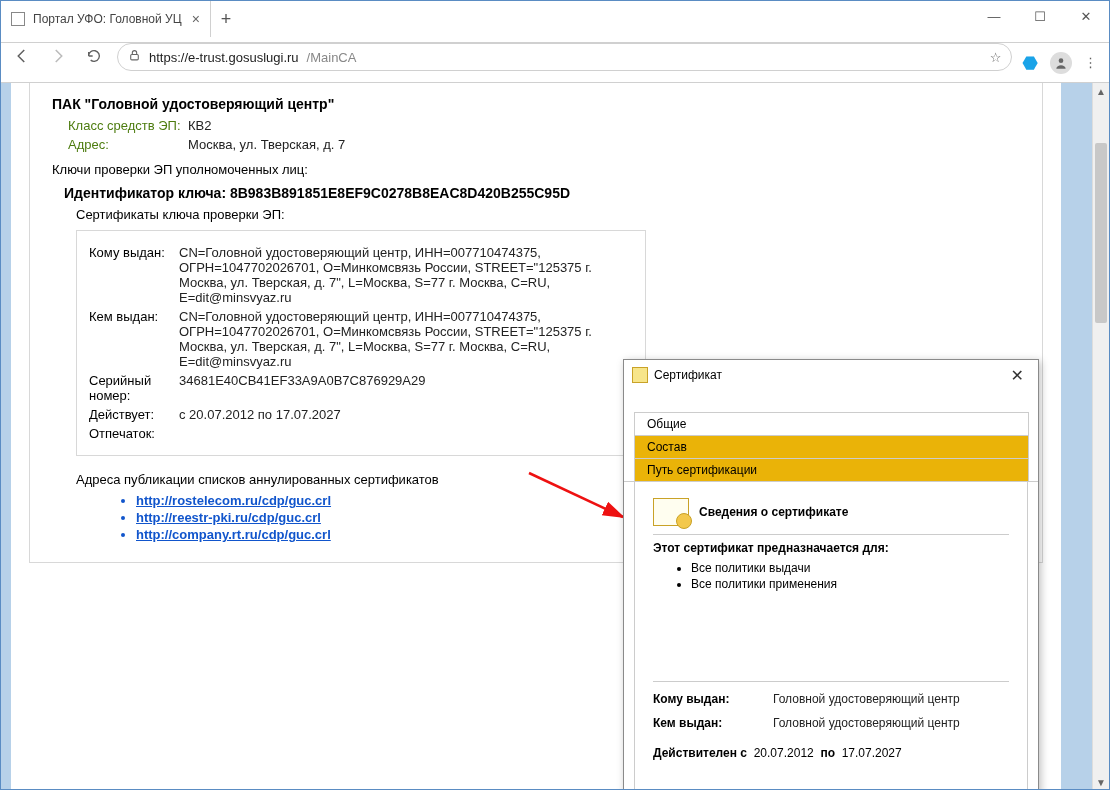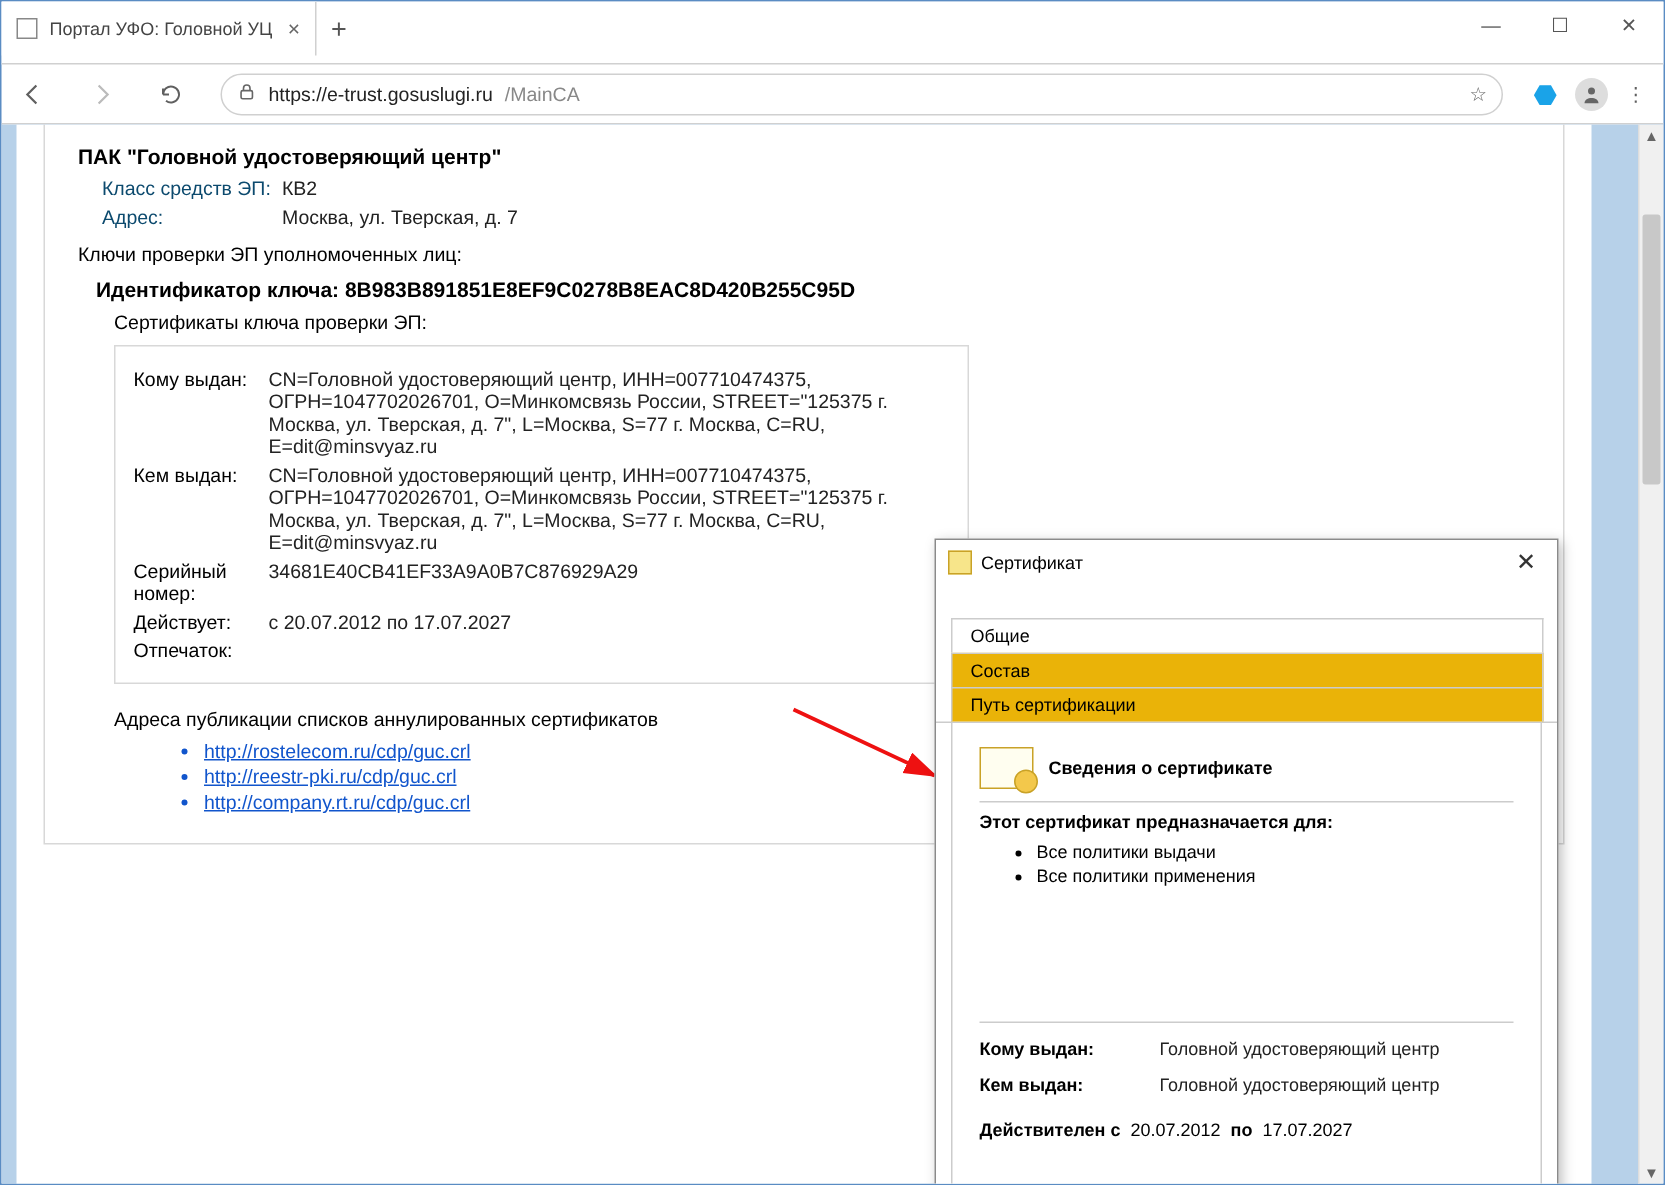--- a/index.html
+++ b/index.html
@@ -53,23 +53,22 @@
   }
   .winbtn {
     width: 46px; height: 30px;
     display: flex; align-items: center; justify-content: center;
     color: #555;
   }
   
   .addrbar {
     height: 40px;
     display: flex;
-    align-items: center;
     padding: 0 8px;
-    gap: 20px;
+    gap: 10px;
     border-bottom: 1px solid #d0d0d0;
   }
   .navbtn {
     width: 26px; height: 26px;
     display: flex; align-items: center; justify-content: center;
     color: #606060;
   }
   .navbtn.disabled { color: #bbb; }
   .omnibox {
     flex: 1;
@@ -105,21 +104,21 @@
     background: #fff;
     padding: 0 18px;
   }
   .innerbox {
     border: 1px solid #d8d8d8;
     margin-top: -6px;
     padding: 18px 22px;
   }
   .h-main { font-weight: bold; font-size: 14px; margin-bottom: 6px; }
   .kv { display: flex; margin: 4px 0 4px 16px; }
-  .kv .k { width: 120px; color: #0c4a6e; }
+  .kv .k { width: 120px; color: #4d7c0f; }
   .kv .v { color: #222; }
   .sub1 { margin: 10px 0 4px 0; }
   .h-key { font-weight: bold; font-size: 14px; margin: 8px 0 6px 12px; }
   .certlabel { margin: 4px 0 8px 24px; }
   .certbox {
     border: 1px solid #d8d8d8;
     margin: 0 0 0 24px;
     padding: 10px 12px;
     width: 570px;
   }
@@ -127,21 +126,21 @@
   .cr .ck { width: 90px; }
   .cr .cv { flex:1; color:#222; }
   .linklike { color: #1155cc; text-decoration: underline; }
   .highlight-box {
     border: 2.5px solid #e11;
     padding: 1px 4px;
     display: inline-block;
     background: #eaf2fb;
   }
   .crl-head { margin: 16px 0 6px 24px; }
-  .crl-list { margin: 0 0 0 44px; }
+  .crl-list { margin: 0 0 0 44px; font-weight: bold; }
   .crl-list li { color: #1155cc; margin: 2px 0; }
   .crl-list a { color: #1155cc; text-decoration: underline; }
   
   .sbar {
     position: absolute; right: 0; top: 0; width: 17px; height: 100%;
     background: #f0f0f0; border-left:1px solid #ddd;
   }
   .sbar .thumb {
     position:absolute; left:2px; right:2px; top:60px; height:180px;
     background:#c8c8c8; border-radius:2px;

